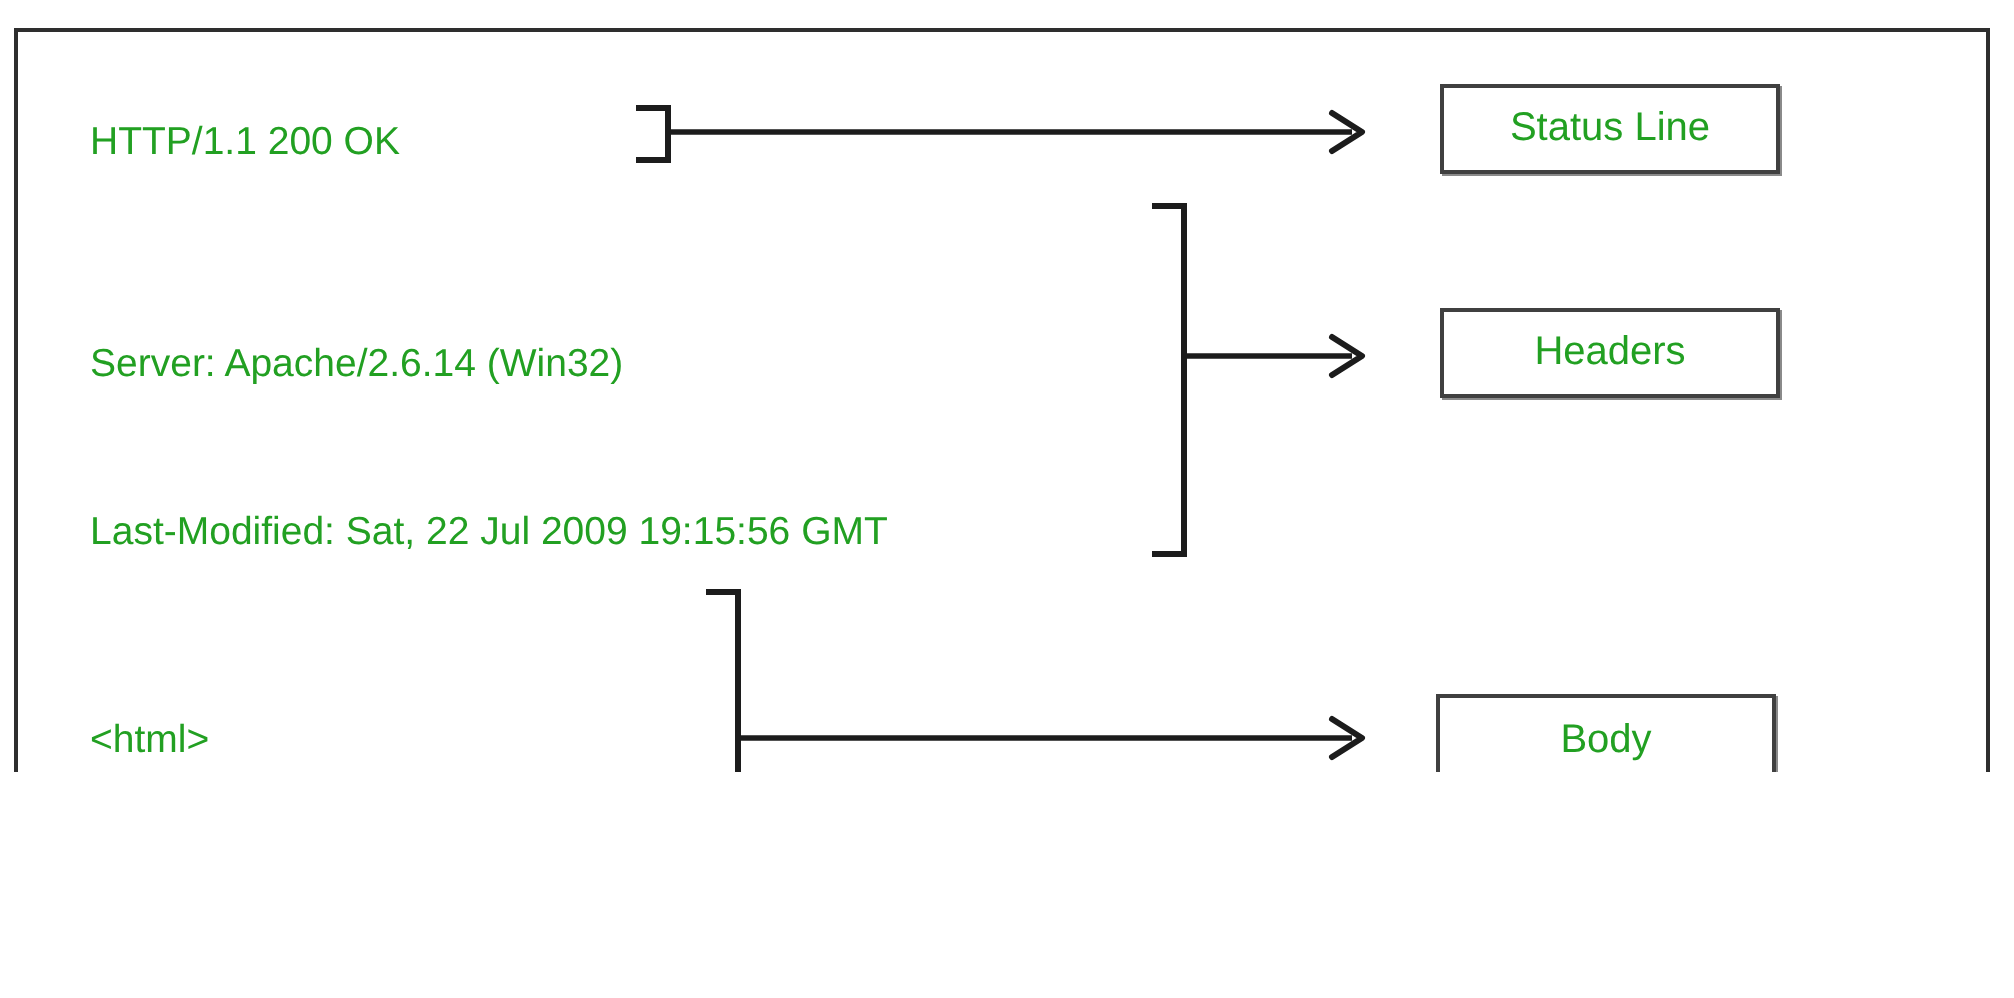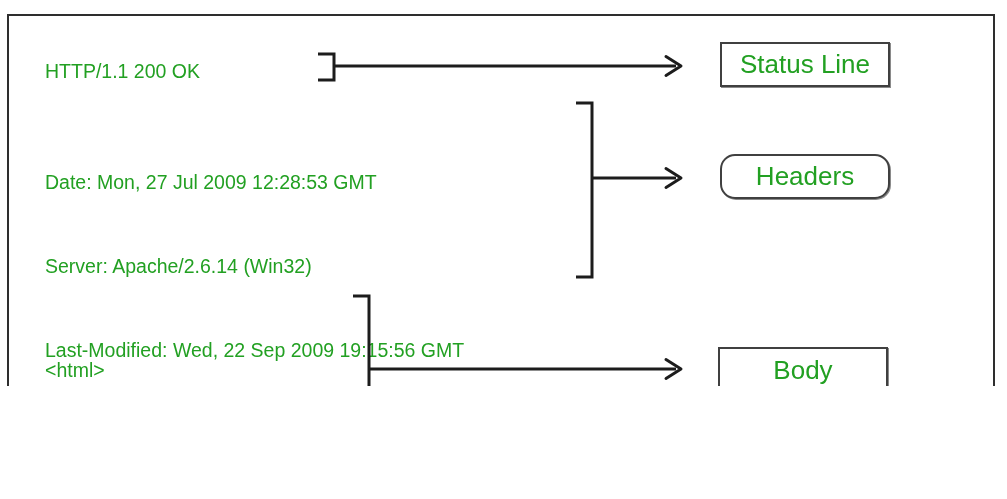--- a/index.html
+++ b/index.html
@@ -64,40 +64,39 @@
   .label-box {
     position: absolute;
     width: 170px;
     box-sizing: border-box;
     border: 2px solid #404040;
     background: #ffffff;
     display: flex;
     align-items: center;
     justify-content: center;
     color: #22a022;
-    font-size: 26px;
+    font-size: 20px;
     box-shadow: 1px 1px 0 #8a8a8a;
   }
   .box-status  { left: 720px; top: 42px;  height: 45px; }
-  .box-headers { left: 720px; top: 154px; height: 45px; border-radius: 15px; }
+  .box-headers { left: 720px; top: 154px; height: 45px; }
   .box-body    { left: 718px; top: 347px; height: 46px; }
 </style>
 </head>
 <body>
 
 <div class="canvas">
 
   <div class="frame"></div>
 
   <div class="green-text status-text">HTTP/1.1 200 OK</div>
 
   <div class="headers-block">
-    <div class="green-text">Date: Mon, 27 Jul 2009 12:28:53 GMT</div>
     <div class="green-text">Server: Apache/2.6.14 (Win32)</div>
-    <div class="green-text">Last-Modified: Wed, 22 Sep 2009 19:15:56 GMT</div>
+    <div class="green-text">Last-Modified: Sat, 22 Jul 2009 19:15:56 GMT</div>
     
     
   </div>
 
   <div class="body-block">
     <div class="green-text">&lt;html&gt;</div>
     <div class="green-text">&lt;body&gt;</div>
     
     
     

